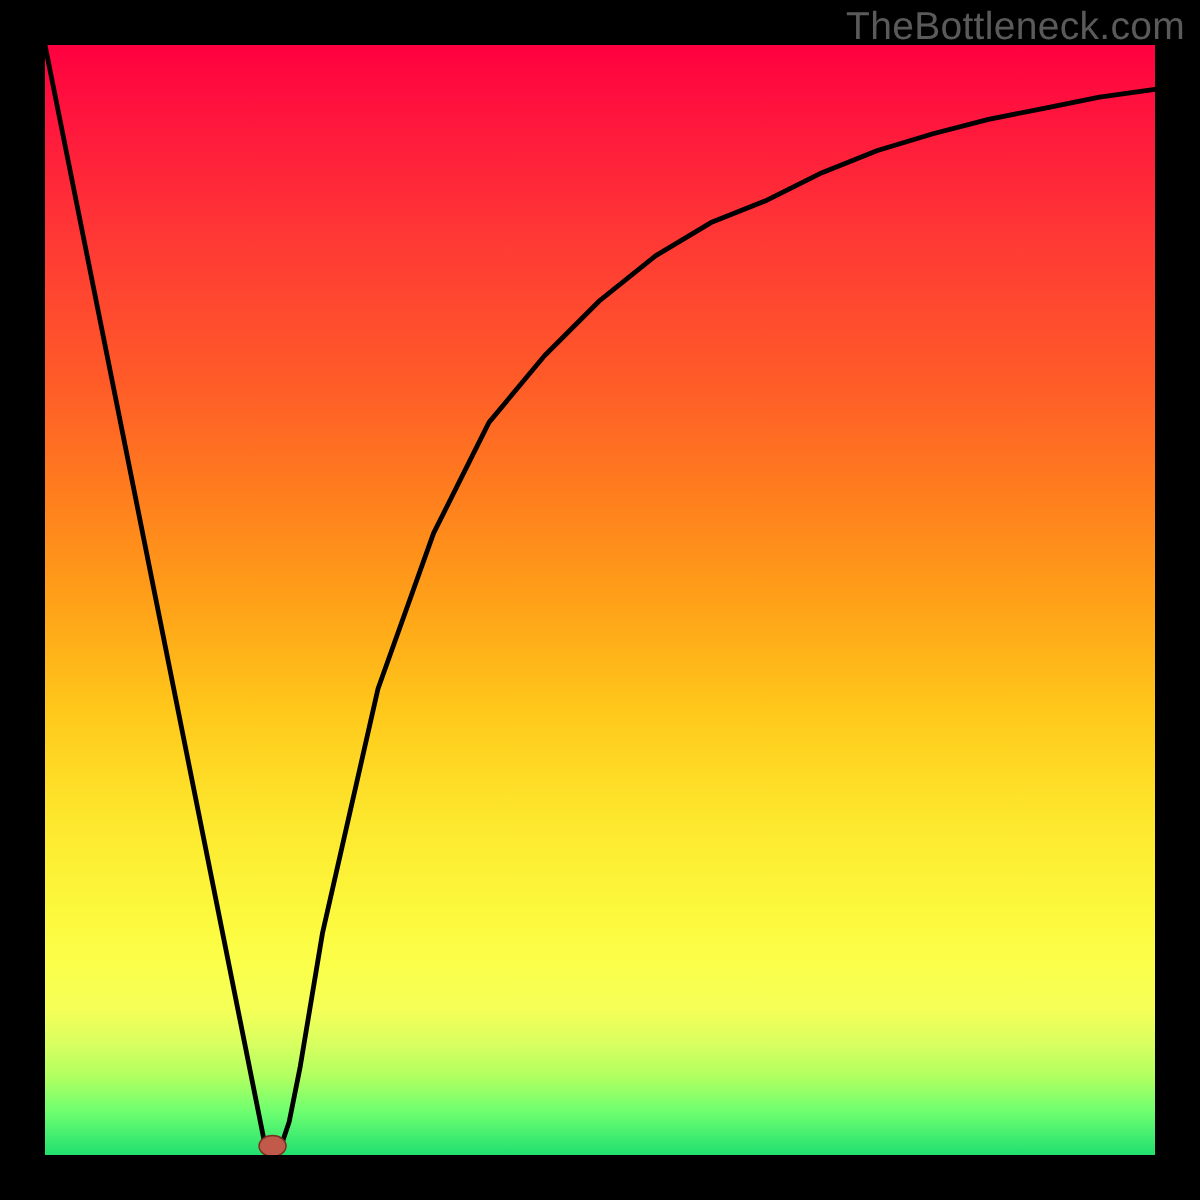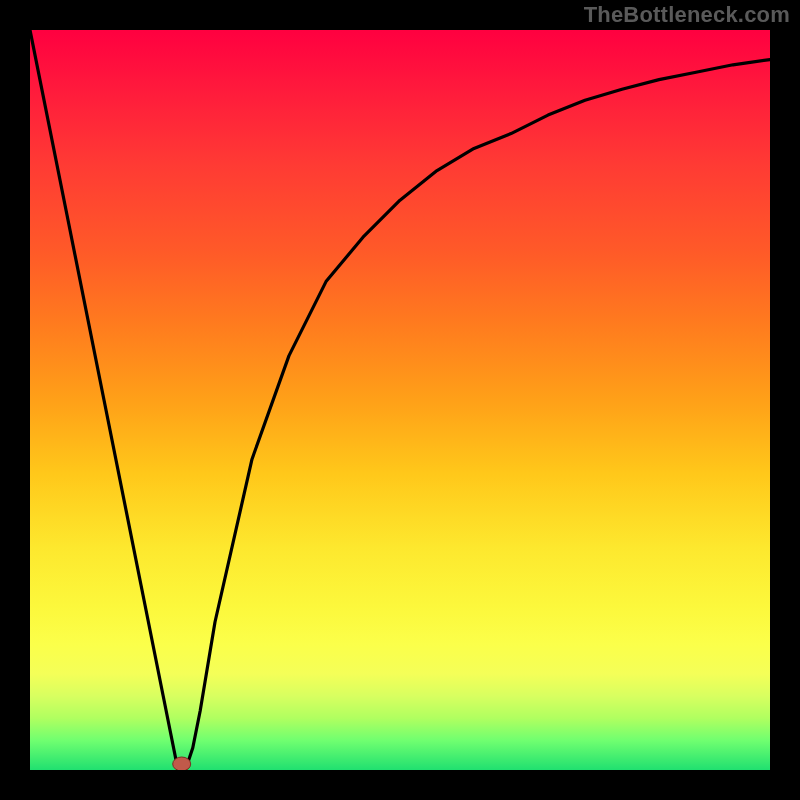--- a/index.html
+++ b/index.html
@@ -14,22 +14,22 @@
   .chart-container {
     position: relative;
     width: 800px;
     height: 800px;
   }
   .attribution {
     position: absolute;
     top: 2px;
     right: 10px;
     color: #5a5a5a;
-    font-size: 22px;
-    font-weight: 700;
+    font-size: 26px;
+    font-weight: 400;
     letter-spacing: 0.2px;
     z-index: 5;
   }
   .plot-area {
     position: absolute;
     left: 30px;
     top: 30px;
     width: 740px;
     height: 740px;
     overflow: hidden;

